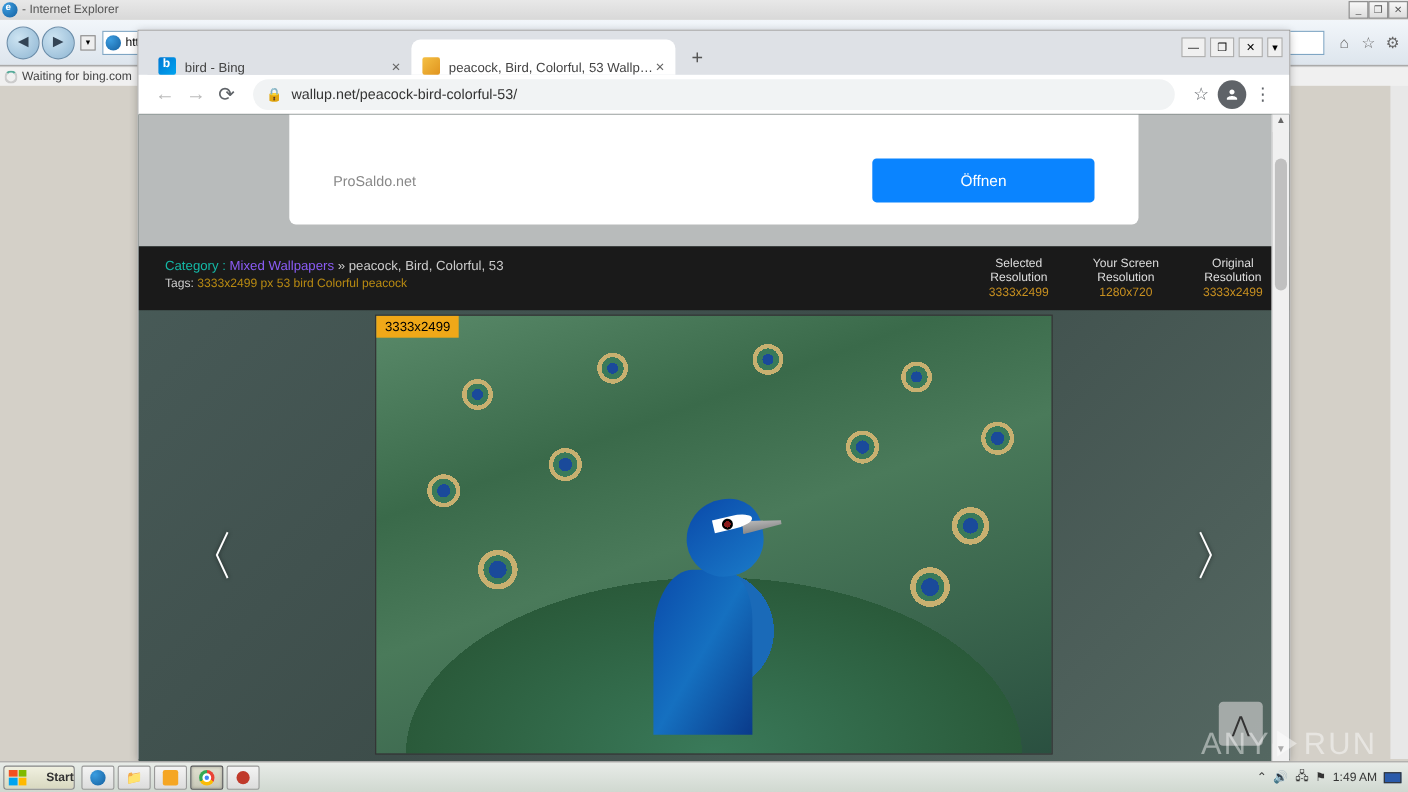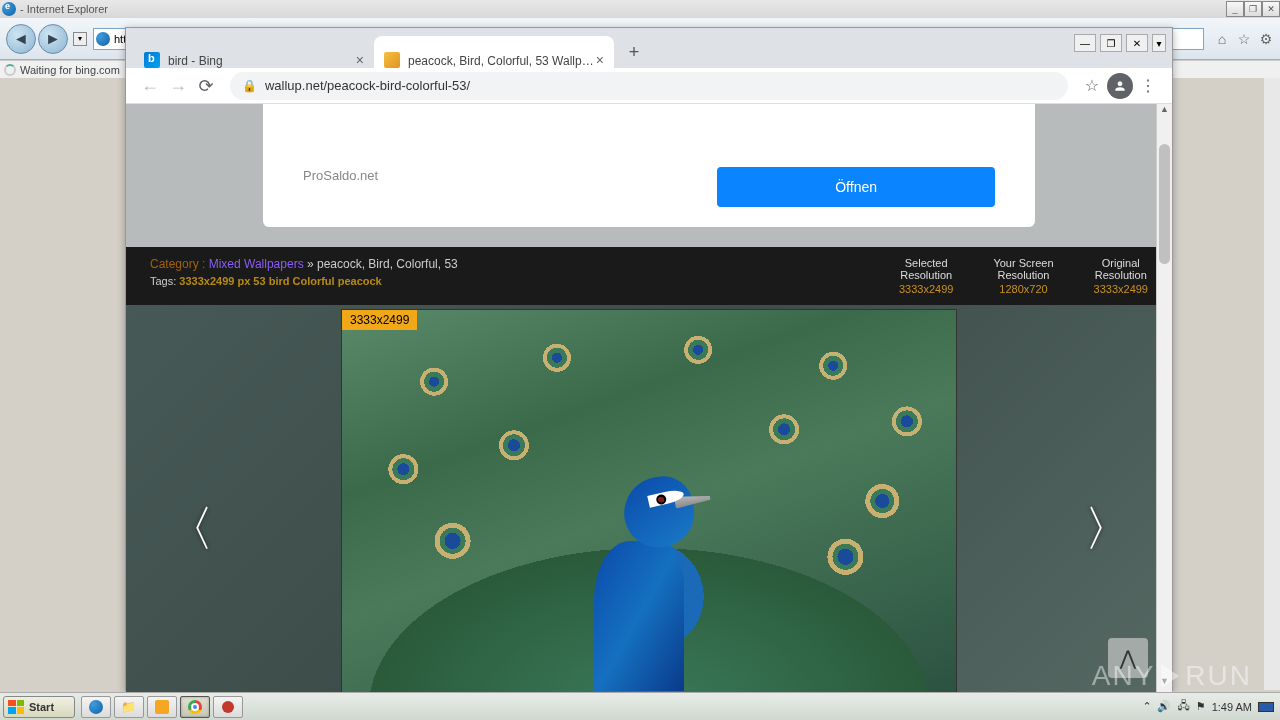--- a/index.html
+++ b/index.html
@@ -48,28 +48,28 @@
 .omnibox .lock { margin-right: 8px; color: #5f6368; font-size: 12px; }
 .chrome-addr .right-ic { width: 28px; height: 28px; display: flex; align-items: center; justify-content: center; color: #5f6368; cursor: pointer; }
 .chrome-addr .avatar { width: 26px; height: 26px; border-radius: 50%; background: #5f6368; display: flex; align-items: center; justify-content: center; }
 .chrome-addr .avatar svg { fill: #fff; }
 
 
 .page { position: relative; height: 588px; background: linear-gradient(135deg, #4a5d5a 0%, #3d4d4a 50%, #556862 100%); overflow: hidden; }
 .ad-area { background: #b8bbbb; padding-bottom: 20px; display: flex; justify-content: center; }
 .ad-box { width: 772px; background: #fff; border-radius: 0 0 6px 6px; padding: 40px 40px 20px; display: flex; align-items: center; justify-content: space-between; }
 .ad-text { color: #888; font-size: 13px; }
-.ad-btn { background: #0a84ff; color: #fff; border: none; padding: 12px 118px; border-radius: 4px; font-size: 14px; cursor: pointer; margin-top: 23px; }
+.ad-btn { background: #0a84ff; color: #fff; border: none; padding: 12px 80px; border-radius: 4px; font-size: 14px; cursor: pointer; }
 
 .info-bar { background: #1a1a1a; color: #ccc; padding: 10px 24px; display: flex; justify-content: space-between; font-size: 12px; }
-.info-left .cat-lbl { color: #a16207; }
+.info-left .cat-lbl { color: #14b8a6; }
 .info-left .cat-link { color: #8b5cf6; }
 .info-left .bc { color: #ccc; }
 .info-left .tags { margin-top: 4px; font-size: 11px; }
-.info-left .tag-link { color: #b88a12; font-weight: bold; }
+.info-left .tag-link { color: #b88a12; }
 .info-right { display: flex; gap: 40px; text-align: center; }
 .res-box { font-size: 11px; }
 .res-box .res-lbl { color: #ddd; }
 .res-box .res-val { color: #c89020; margin-top: 2px; }
 
 .image-area { position: relative; display: flex; justify-content: center; padding-top: 4px; }
 .main-img { width: 616px; height: 400px; background:
   radial-gradient(circle at 50% 72%, #0a3a7a 0%, #0a3a7a 8%, transparent 8%),
   radial-gradient(circle at 50% 72%, #1a6ab8 0%, #1a6ab8 13%, transparent 13%),
   radial-gradient(ellipse 700px 400px at 50% 100%, #3a7a5a 0%, #2a5a3a 40%, transparent 40%),
@@ -104,21 +104,21 @@
 
 .page-scroll { position:absolute; right:0; top:0; bottom:0; width:16px; background:#f0f0f0; border-left:1px solid #ccc; }
 .page-scroll .thumb { position:absolute; left:2px; right:2px; top:40px; height:120px; background:#c0c0c0; border-radius:6px; }
 .page-scroll .arr { position:absolute; left:0; right:0; height:16px; text-align:center; font-size:9px; color:#666; background:#f0f0f0; cursor:pointer;}
 .page-scroll .arr.up{top:0;} .page-scroll .arr.dn{bottom:0;}
 
 .outer-scroll { position:absolute; right:0; top:60px; bottom:30px; width:16px; background:#e8e8e8; z-index:1;}
 
 
 .taskbar { position: absolute; bottom: 0; left: 0; right: 0; height: 28px; background: linear-gradient(#e8ece8, #d0d8d0); border-top: 1px solid #aaa; display: flex; align-items: center; z-index: 100; }
-.start-btn { height: 22px; padding: 0 20px 0 4px; margin-left: 3px; background: linear-gradient(#f0f0e0,#d8d8c0); border: 1px solid #888; border-radius: 3px; display: flex; align-items: center; font-size: 11px; font-weight: bold; color: #333; cursor: pointer; gap: 5px; }
+.start-btn { height: 22px; padding: 0 0 0 4px; margin-left: 3px; background: linear-gradient(#f0f0e0,#d8d8c0); border: 1px solid #888; border-radius: 3px; display: flex; align-items: center; font-size: 11px; font-weight: bold; color: #333; cursor: pointer; gap: 18px; }
 .win-logo { width: 16px; height: 14px; display: grid; grid-template: 1fr 1fr / 1fr 1fr; gap: 1px; }
 .win-logo span:nth-child(1){background:#f25022;} .win-logo span:nth-child(2){background:#7fba00;}
 .win-logo span:nth-child(3){background:#00a4ef;} .win-logo span:nth-child(4){background:#ffb900;}
 .task-items { display: flex; gap: 3px; margin-left: 6px; }
 .task-item { width: 30px; height: 22px; border: 1px solid #999; background: linear-gradient(#f4f4f4,#dcdcdc); border-radius: 2px; display: flex; align-items: center; justify-content: center; cursor: pointer; font-size: 12px; }
 .task-item.active { border: 1px solid #555; box-shadow: inset 0 0 3px rgba(0,0,0,.3); background: linear-gradient(#e0e0d0,#c8c8b8);}
 .tray { margin-left: auto; display: flex; align-items: center; gap: 6px; padding-right: 6px; font-size: 11px; color: #333; }
 .tray span { cursor: pointer; }
 </style>
 </head>

